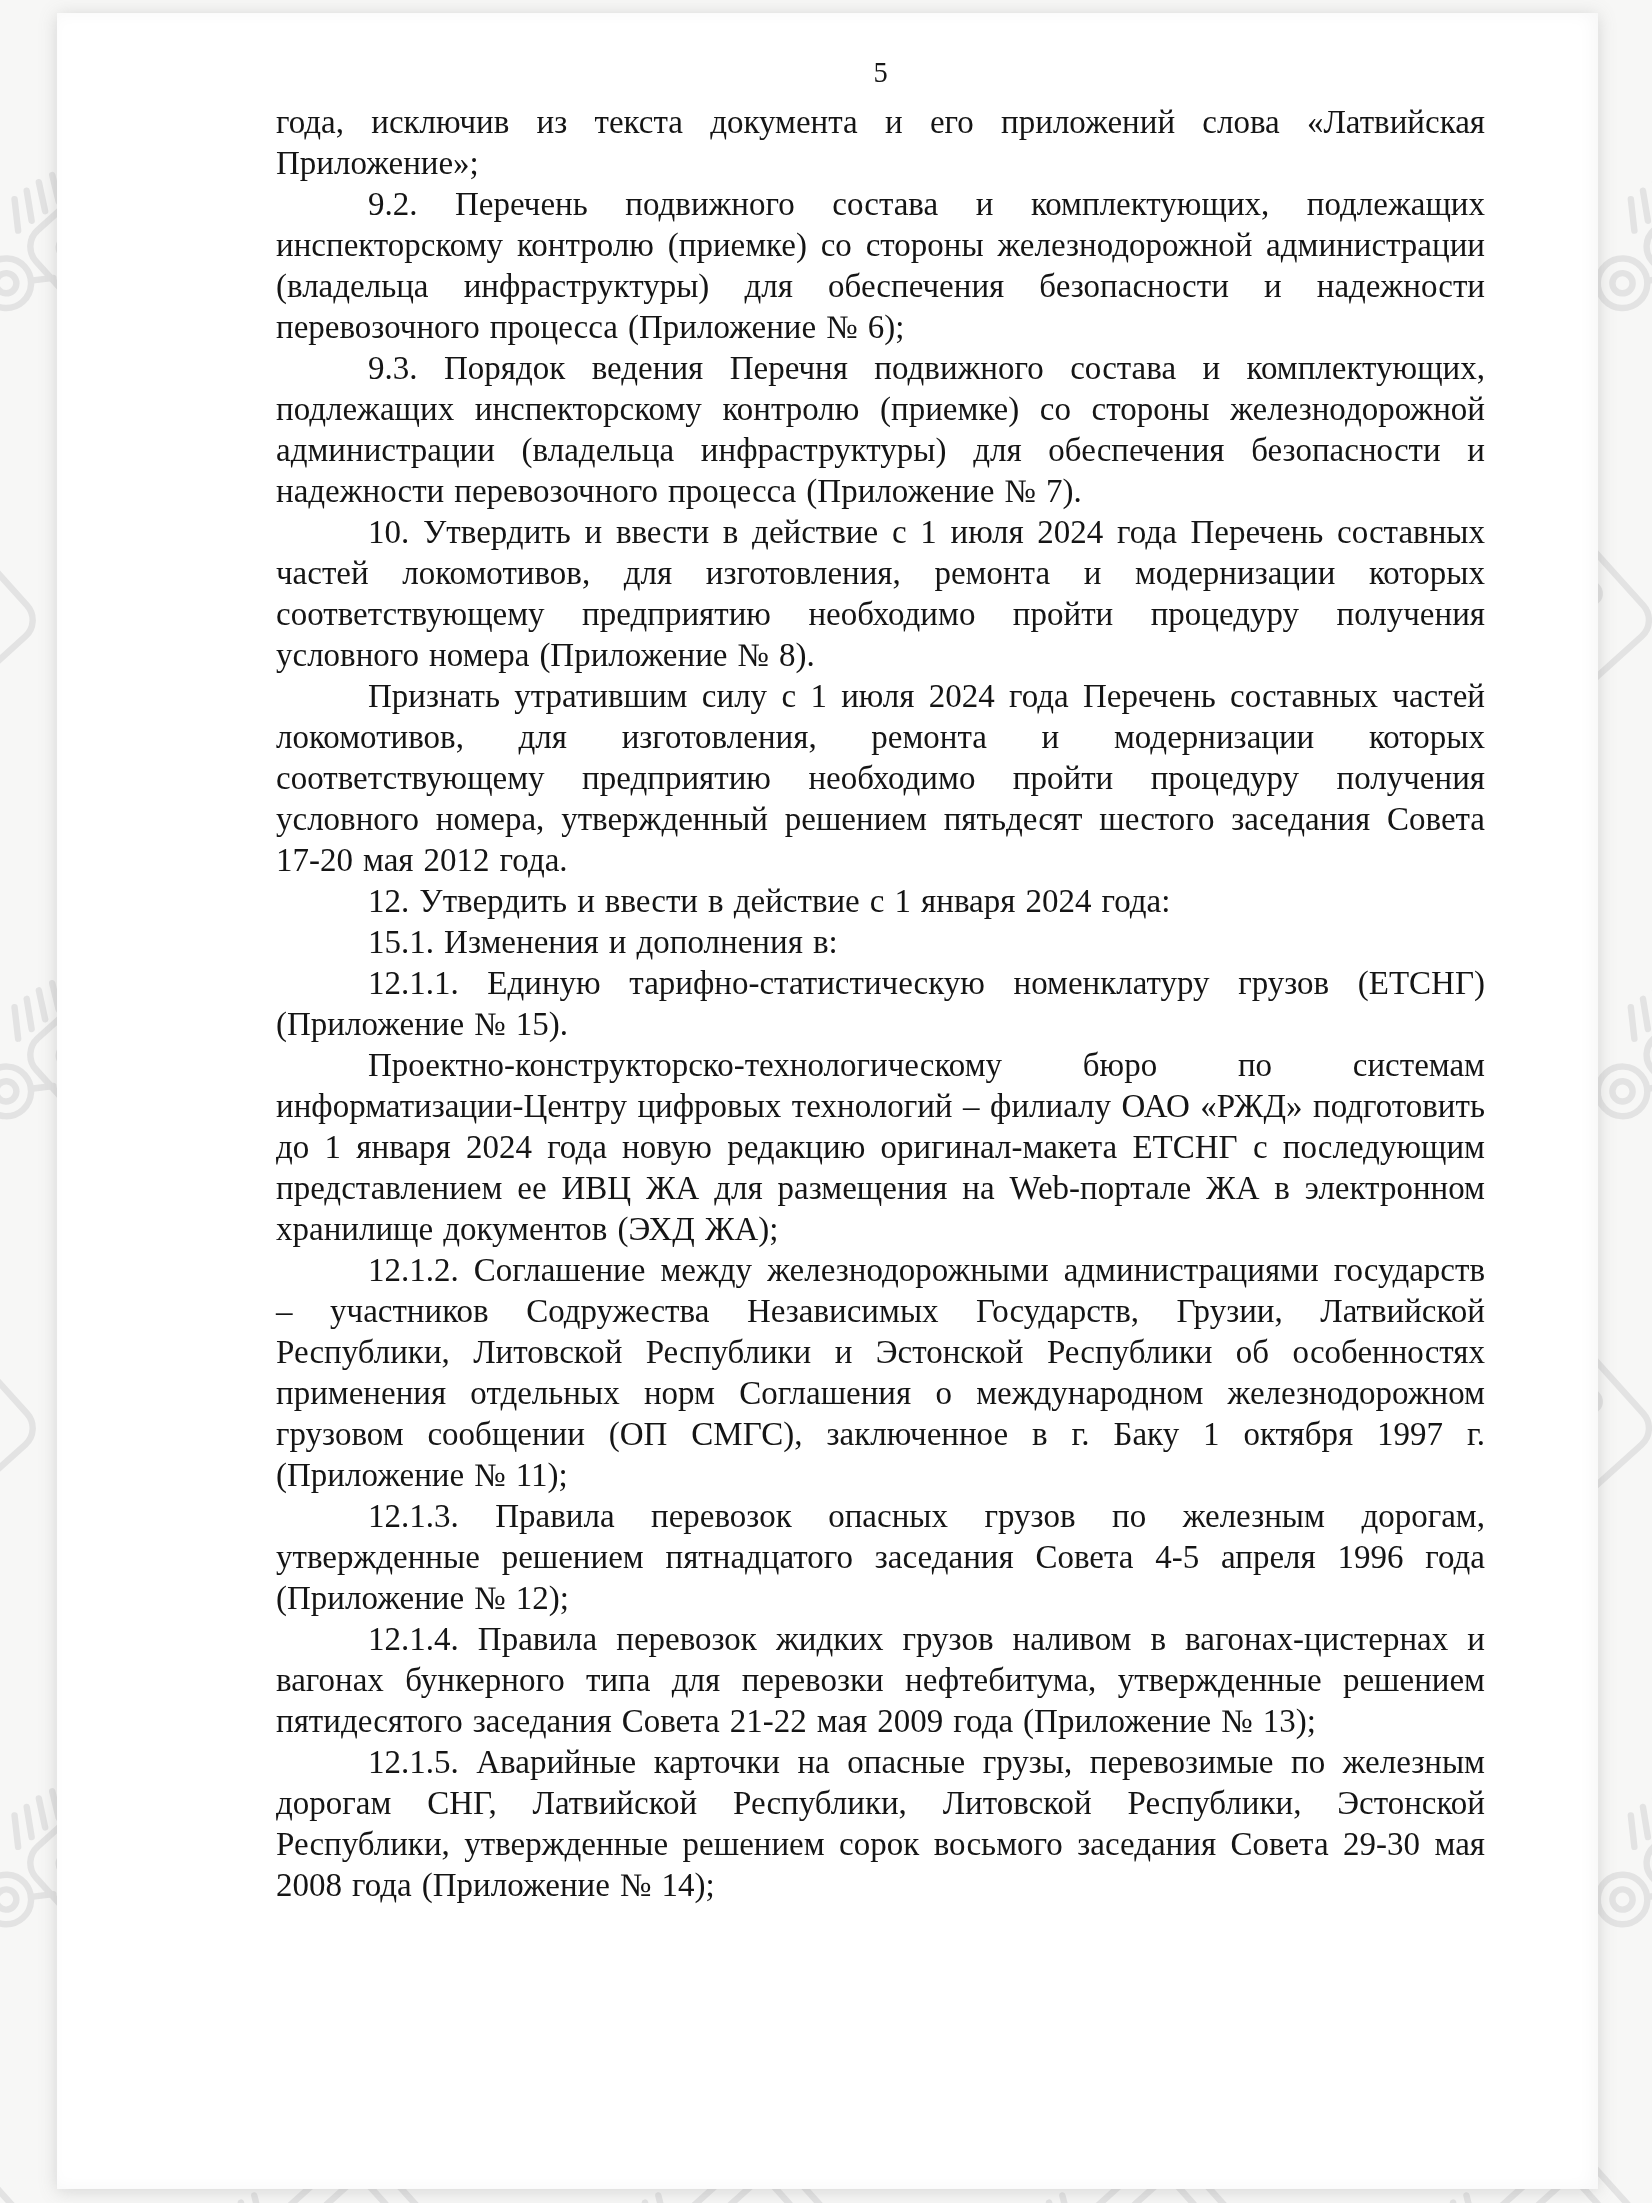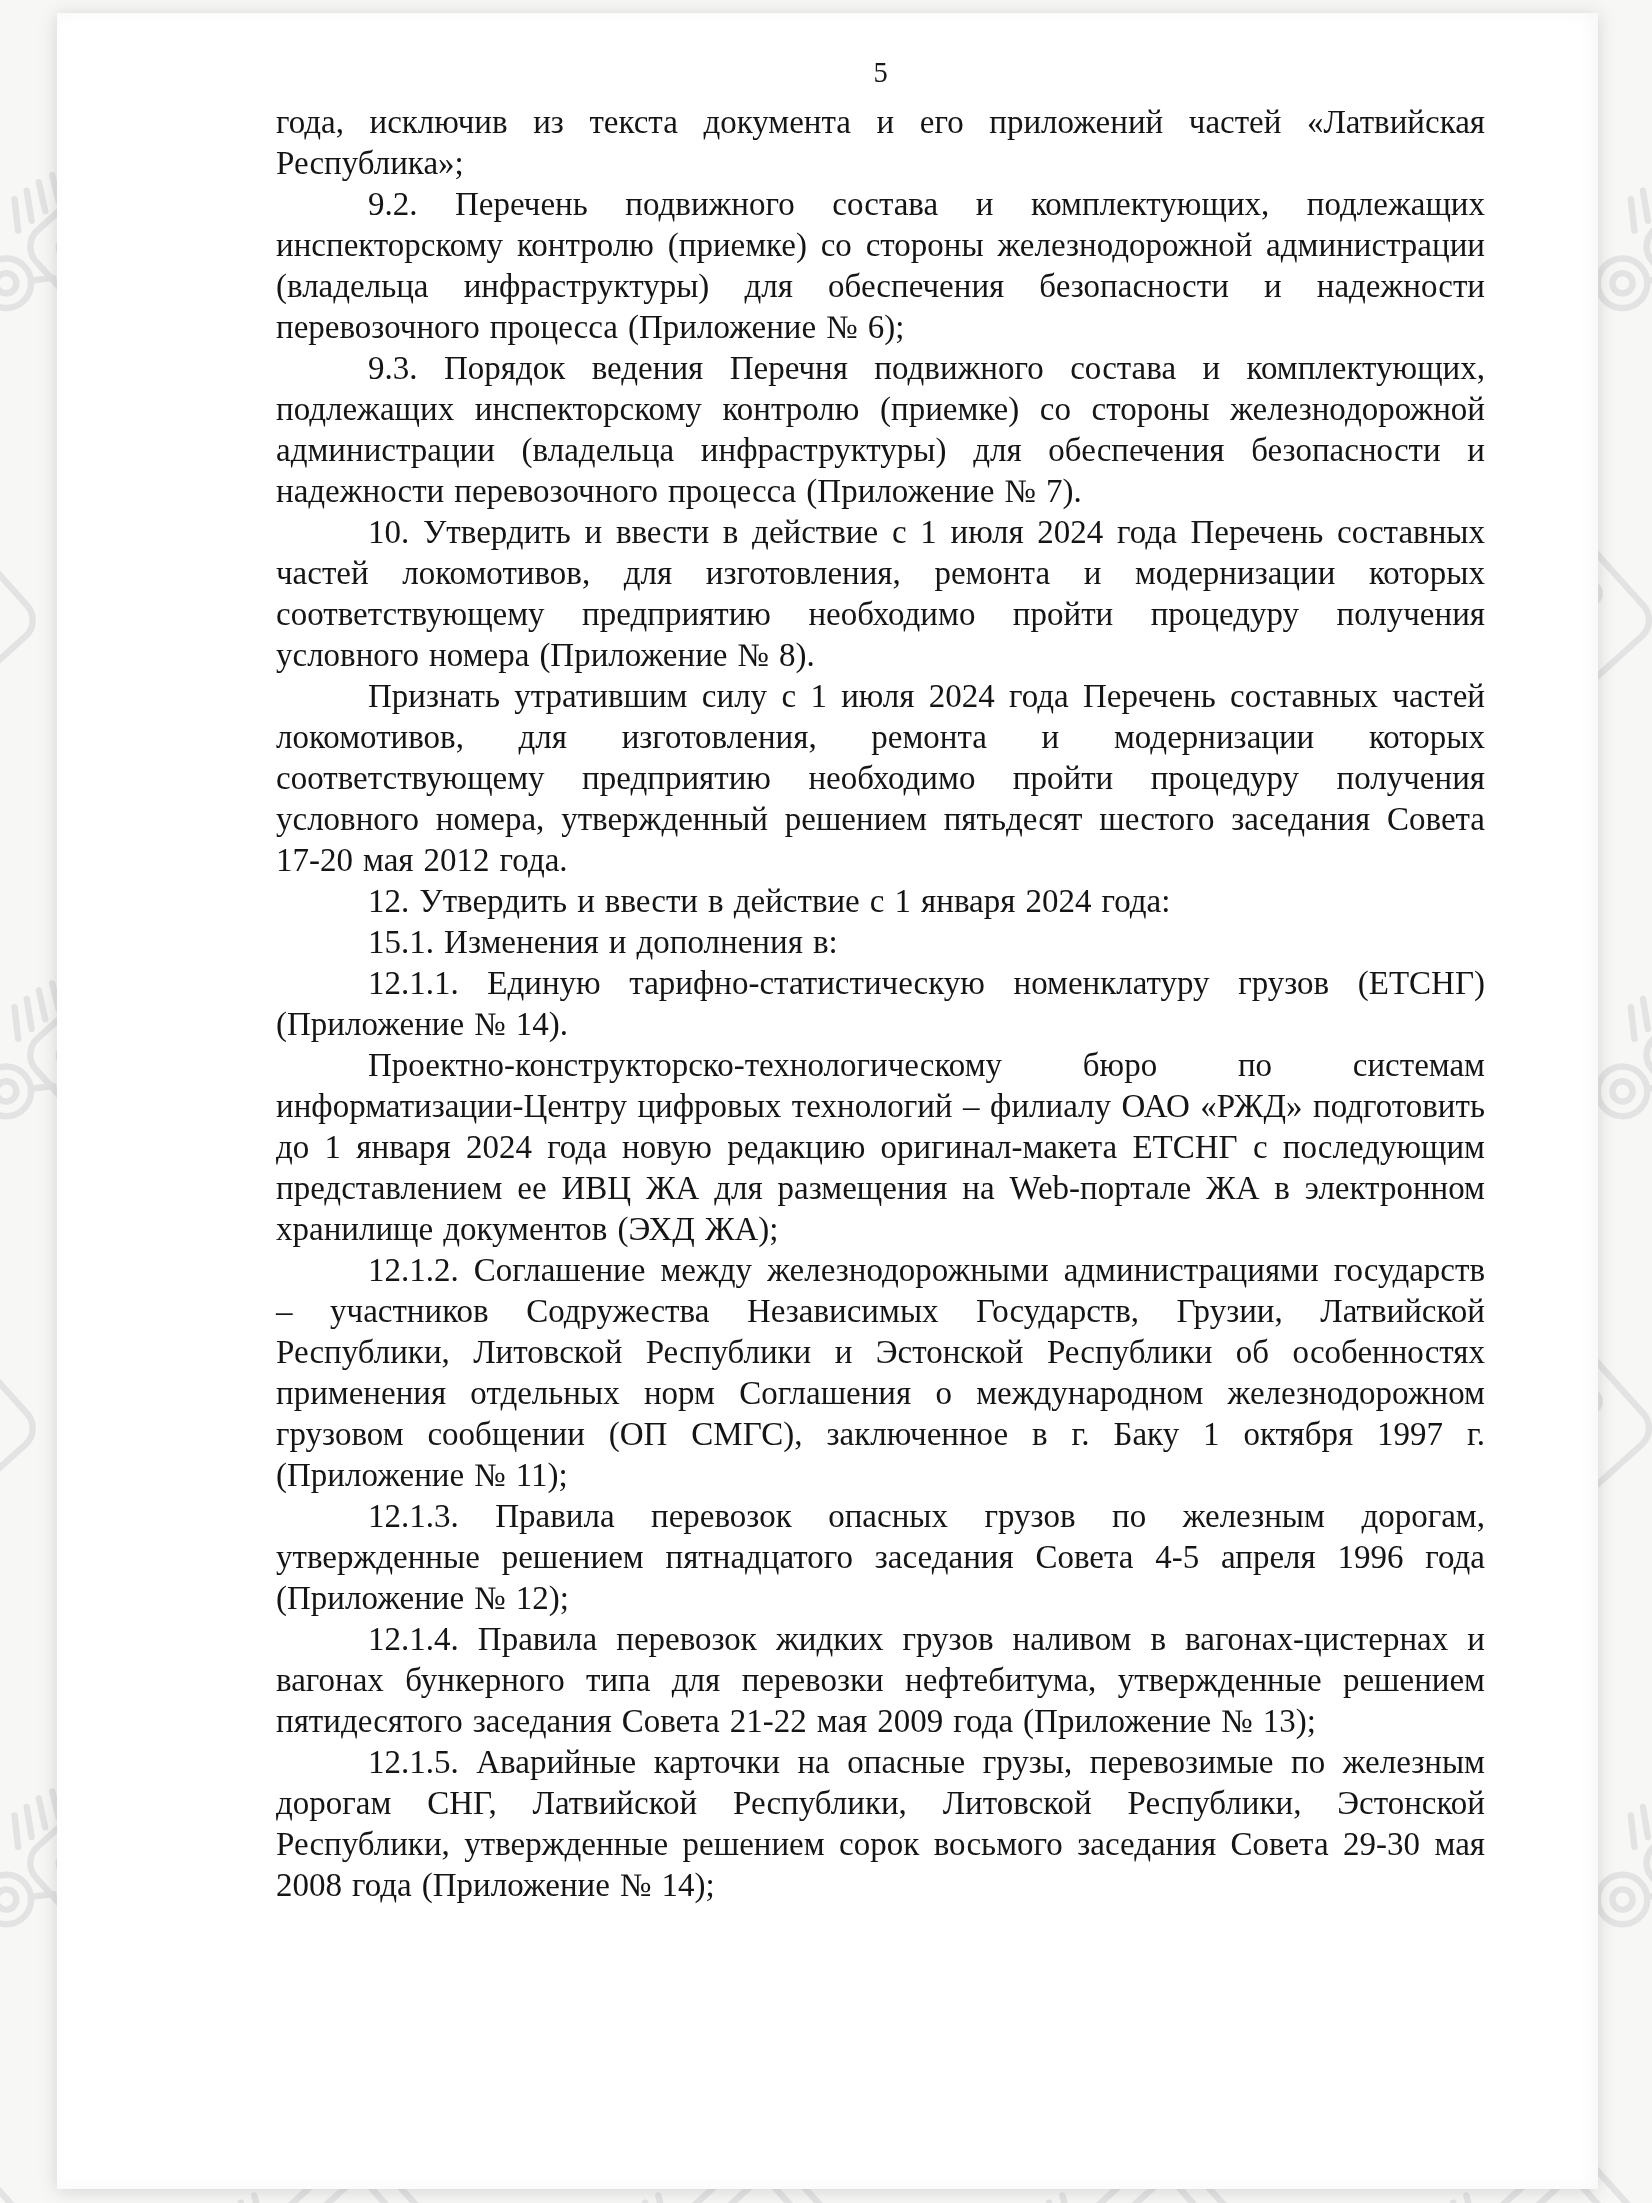--- a/index.html
+++ b/index.html
@@ -100,28 +100,28 @@
       <use href="#wm-icon" transform="translate(360 2480) rotate(-42)"></use>
       <use href="#wm-icon" transform="translate(800 2480) rotate(-42)"></use>
       <use href="#wm-icon" transform="translate(1240 2480) rotate(-42)"></use>
       <use href="#wm-icon" transform="translate(1680 2480) rotate(-42)"></use>
     </g>
 </svg>
 
 <div class="page">
   <div class="page-num">5</div>
   <div class="doc-body">
-      <p class="para cont">года, исключив из текста документа и его приложений частей «Латвийская Республика»;</p>
+      <p class="para cont">года, исключив из текста документа и его приложений слова «Латвийская Приложение»;</p>
       <p class="para">9.2. Перечень подвижного состава и комплектующих, подлежащих инспекторскому контролю (приемке) со стороны железнодорожной администрации (владельца инфраструктуры) для обеспечения безопасности и надежности перевозочного процесса (Приложение № 6);</p>
       <p class="para">9.3. Порядок ведения Перечня подвижного состава и комплектующих, подлежащих инспекторскому контролю (приемке) со стороны железнодорожной администрации (владельца инфраструктуры) для обеспечения безопасности и надежности перевозочного процесса (Приложение № 7).</p>
       <p class="para">10. Утвердить и ввести в действие с 1 июля 2024 года Перечень составных частей локомотивов, для изготовления, ремонта и модернизации которых соответствующему предприятию необходимо пройти процедуру получения условного номера (Приложение № 8).</p>
       <p class="para">Признать утратившим силу с 1 июля 2024 года Перечень составных частей локомотивов, для изготовления, ремонта и модернизации которых соответствующему предприятию необходимо пройти процедуру получения условного номера, утвержденный решением пятьдесят шестого заседания Совета 17-20 мая 2012 года.</p>
       <p class="para">12. Утвердить и ввести в действие с 1 января 2024 года:</p>
       <p class="para">15.1. Изменения и дополнения в:</p>
-      <p class="para">12.1.1. Единую тарифно-статистическую номенклатуру грузов (ЕТСНГ) (Приложение № 14).</p>
+      <p class="para">12.1.1. Единую тарифно-статистическую номенклатуру грузов (ЕТСНГ) (Приложение № 15).</p>
       <p class="para">Проектно-конструкторско-технологическому бюро по системам информатизации-Центру цифровых технологий – филиалу ОАО «РЖД» подготовить до 1 января 2024 года новую редакцию оригинал-макета ЕТСНГ с последующим представлением ее ИВЦ ЖА для размещения на Web-портале ЖА в электронном хранилище документов (ЭХД ЖА);</p>
       <p class="para">12.1.2. Соглашение между железнодорожными администрациями государств – участников Содружества Независимых Государств, Грузии, Латвийской Республики, Литовской Республики и Эстонской Республики об особенностях применения отдельных норм Соглашения о международном железнодорожном грузовом сообщении (ОП СМГС), заключенное в г. Баку 1 октября 1997 г. (Приложение № 11);</p>
       <p class="para">12.1.3. Правила перевозок опасных грузов по железным дорогам, утвержденные решением пятнадцатого заседания Совета 4-5 апреля 1996 года (Приложение № 12);</p>
       <p class="para">12.1.4. Правила перевозок жидких грузов наливом в вагонах-цистернах и вагонах бункерного типа для перевозки нефтебитума, утвержденные решением пятидесятого заседания Совета 21-22 мая 2009 года (Приложение № 13);</p>
       <p class="para">12.1.5. Аварийные карточки на опасные грузы, перевозимые по железным дорогам СНГ, Латвийской Республики, Литовской Республики, Эстонской Республики, утвержденные решением сорок восьмого заседания Совета 29-30 мая 2008 года (Приложение № 14);</p>
     </div>
 </div>
 
 
 </body></html>

